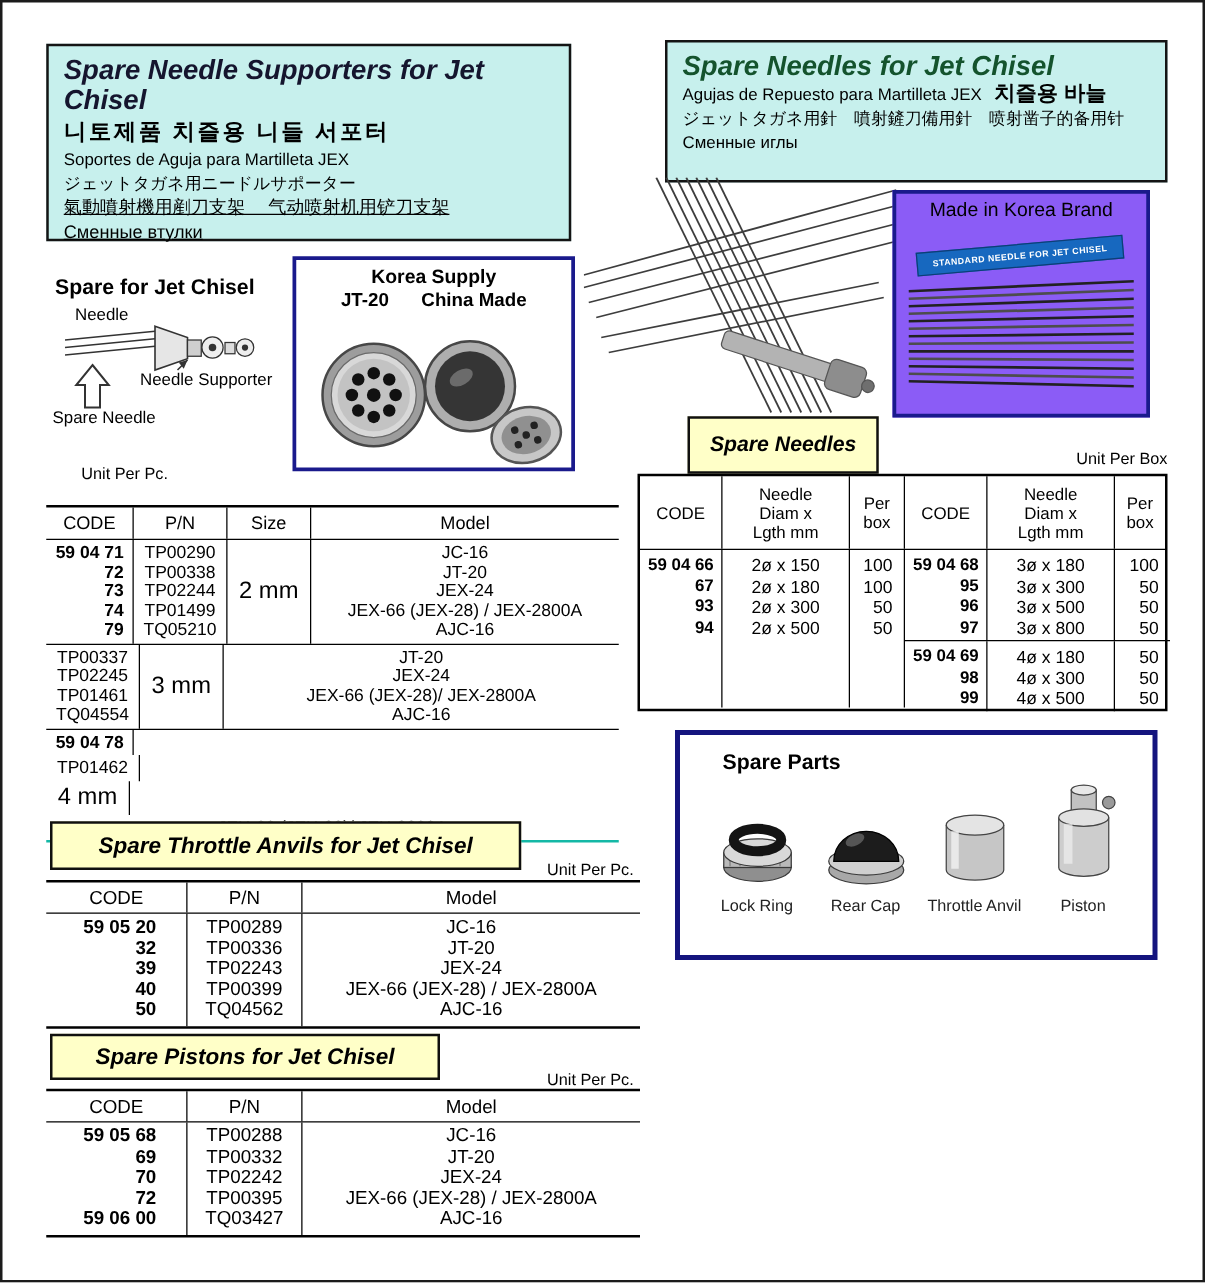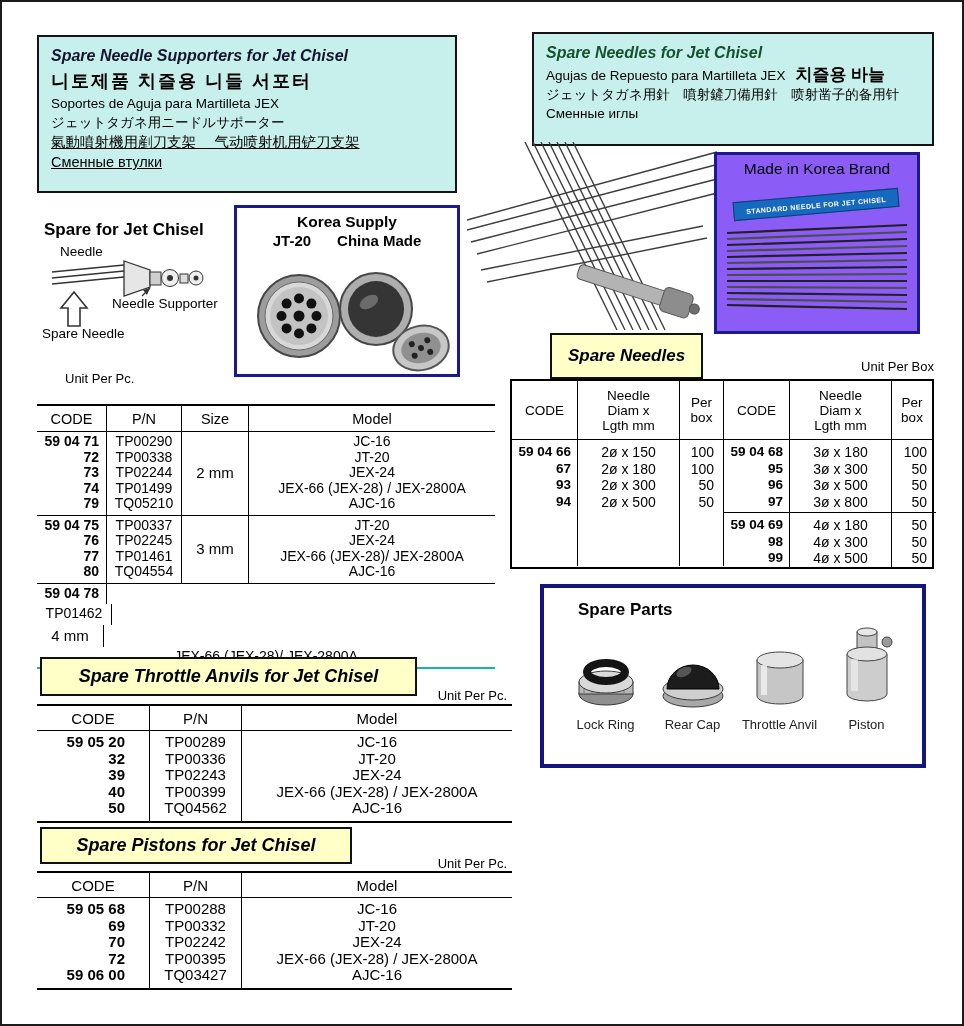--- a/index.html
+++ b/index.html
@@ -3,21 +3,21 @@
 <meta charset="utf-8">
 <style>
   html,body{margin:0;padding:0;background:#e8e8e8;}
   .page{position:relative;width:964px;height:1026px;margin:0 auto;background:#ffffff;
         font-family:"Liberation Sans",sans-serif;color:#000;border:2px solid #1b1b1b;box-sizing:border-box;overflow:hidden;}
 
   
   .cyanbox{position:absolute;background:#c7f0ed;border:2px solid #141414;box-sizing:border-box;padding:7px 12px 5px;}
   .box-supporters{left:35px;top:33px;width:420px;height:158px;}
   .box-needles{left:530px;top:30px;width:402px;height:114px;}
-  .boxtitle{font-weight:bold;font-style:italic;font-size:16px;line-height:24px;}
+  .boxtitle{font-weight:bold;font-style:italic;font-size:22px;line-height:24px;}
   .box-supporters .boxtitle{color:#15152e;}
   .box-needles .boxtitle{color:#14532d;}
   .ln-korean{font-size:18px;font-weight:bold;letter-spacing:2px;line-height:26px;}
   .ln-sm{font-size:13.5px;line-height:19px;}
   .ln-md{font-size:14.5px;line-height:20px;text-decoration:underline;}
   .mix-kr{font-size:17px;font-weight:bold;margin-left:10px;}
 
   
   .diagram{position:absolute;left:36px;top:218px;width:205px;height:150px;}
   .dtitle{position:absolute;left:6px;top:0;font-size:17px;font-weight:bold;}
@@ -90,21 +90,21 @@
   .shc.last{border-right:none;flex:1;}
   .tgroup{display:flex;border-bottom:1.3px solid #000;align-items:stretch;}
   .tgroup:last-child{border-bottom:2px solid #14b8a6;flex-direction:column;}
   .tcol{box-sizing:border-box;padding:2px 0 3px;border-right:1px solid #000;}
   .tcol.code{width:70px;text-align:right;}
   .tcol.pn{width:75px;text-align:center;}
   .tcol.size{width:67px;display:flex;align-items:center;justify-content:center;font-size:14.5px;}
   .tcol.model{flex:1;text-align:center;border-right:none;}
   .cline{line-height:15.5px;}
   .codetx{font-weight:bold;padding-right:7px;}
-  .size-label{font-size:15px;}
+  .size-label{font-size:19px;}
 
   
   .parts-box{position:absolute;left:538px;top:582px;width:386px;height:184px;border:4px solid #14147e;background:#fff;box-sizing:border-box;}
   .parts-title{position:absolute;left:34px;top:12px;font-size:17px;font-weight:bold;}
   .parts-row{position:absolute;left:18px;top:38px;right:12px;display:flex;justify-content:space-between;}
   .part{width:88px;display:flex;flex-direction:column;align-items:center;justify-content:flex-end;}
   .part-label{font-size:13px;color:#222;margin-top:3px;}
 
   
   .simple{position:absolute;left:35px;width:475px;font-size:15px;}
@@ -353,26 +353,20 @@
           </div>
           <div class="tcol model">
             <div class="cline">JC-16</div>
             <div class="cline">JT-20</div>
             <div class="cline">JEX-24</div>
             <div class="cline">JEX-66 (JEX-28) / JEX-2800A</div>
             <div class="cline">AJC-16</div>
           </div>
         </div>
         <div class="tgroup">
-          <div class="tcol code">
-            <div class="cline codetx">59 04 75</div>
-            <div class="cline codetx">76</div>
-            <div class="cline codetx">77</div>
-            <div class="cline codetx">80</div>
-          </div>
           <div class="tcol pn">
             <div class="cline">TP00337</div>
             <div class="cline">TP02245</div>
             <div class="cline">TP01461</div>
             <div class="cline">TQ04554</div>
           </div>
           <div class="tcol size">
             <div class="size-label">3 mm</div>
           </div>
           <div class="tcol model">

